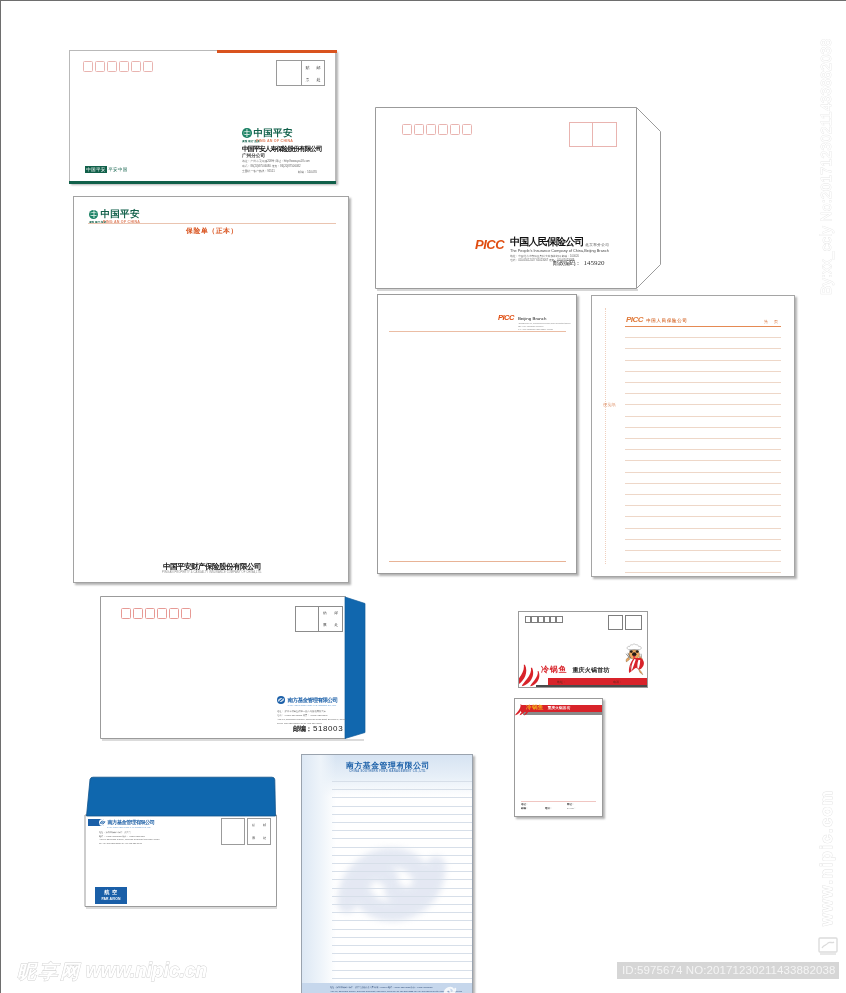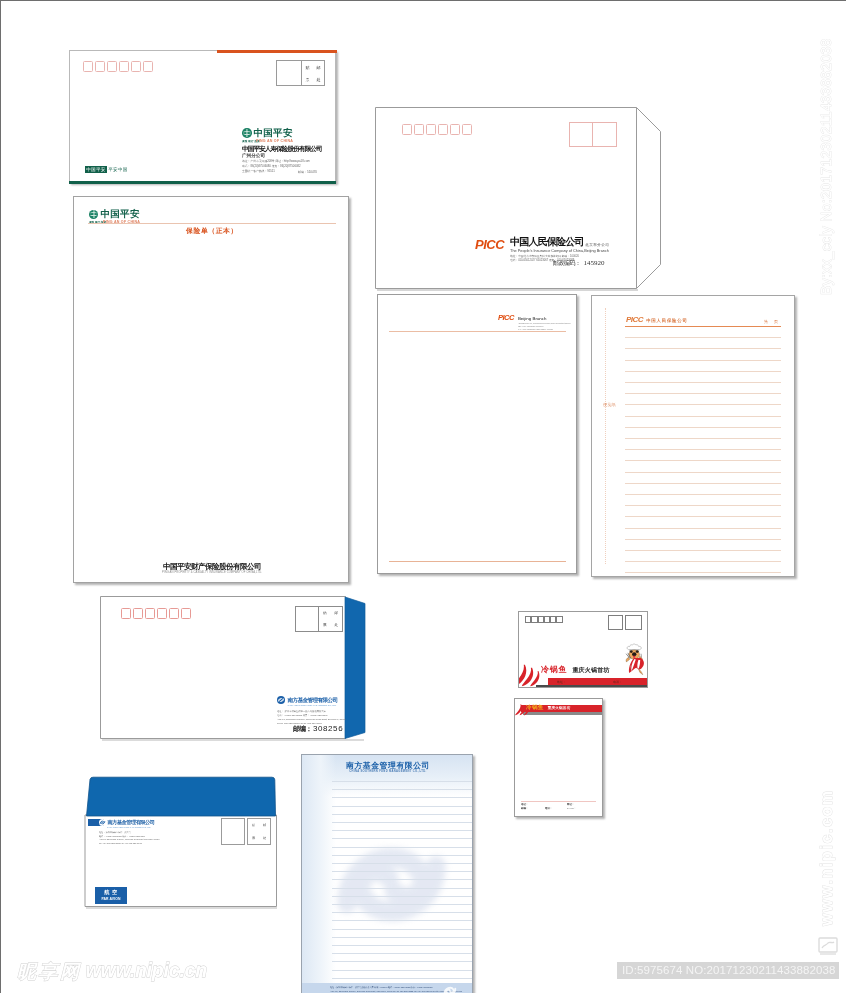--- a/index.html
+++ b/index.html
@@ -230,21 +230,21 @@
         <div style="font-size:5.6px;font-weight:bold;color:#1a5fa8;letter-spacing:-0.6px;line-height:7px;white-space:nowrap;">南方基金管理有限公司</div>
       </div>
       <div style="font-size:1.9px;color:#5a94ce;letter-spacing:0.1px;margin-top:0px;margin-left:10.5px;">CHINA SOUTHERN FUND MANAGEMENT CO.,LTD.</div>
       <div style="font-size:2.3px;color:#6a6a6a;line-height:4.1px;margin-top:2.5px;">地址： 深圳市福田区福华一路六号免税商务大厦</div>
       <div style="font-size:2.3px;color:#6a6a6a;line-height:4.1px;">电话： (0755) 82763888    传真： (0755) 82763889</div>
       <div style="font-size:2.3px;color:#6a6a6a;line-height:4.1px;">Add:6/F, Zhongang Garden, Shennan Road East, Shenzhen, China</div>
       <div style="font-size:2.3px;color:#6a6a6a;line-height:4.1px;">Tel:86-755-82763888                    Fax:86-755-82641121</div>
     </div>
     <div class="micro" style="left:193px;top:128px;display:flex;align-items:baseline;">
       <span style="font-size:6.8px;font-weight:bold;color:#222;letter-spacing:-0.5px;">邮编：</span>
-      <span style="font-size:8px;color:#222;margin-left:1px;letter-spacing:0.6px;">308256</span>
+      <span style="font-size:8px;color:#222;margin-left:1px;letter-spacing:0.6px;">518003</span>
     </div>
   </div>
 
   <div class="abs" style="left:84px;top:775px;width:200px;height:140px;">
     <svg width="200" height="140" viewBox="0 0 200 140" style="position:absolute;left:0;top:0;">
       <path d="M1 40 H192.5 V131.5 H1 Z" fill="#ffffff" stroke="#9b9b9b" stroke-width="1"></path>
       <path d="M2.5 41 L6 4.5 Q6.5 2.2 9 2.2 H188 Q190.6 2.2 190.8 4.8 L191.5 41 Z" fill="#0f67ae" stroke="#10538c" stroke-width="0.8"></path>
     </svg>
     <div class="abs" style="left:2px;top:132px;width:191px;height:2px;background:rgba(0,0,0,0.14);"></div>
 

